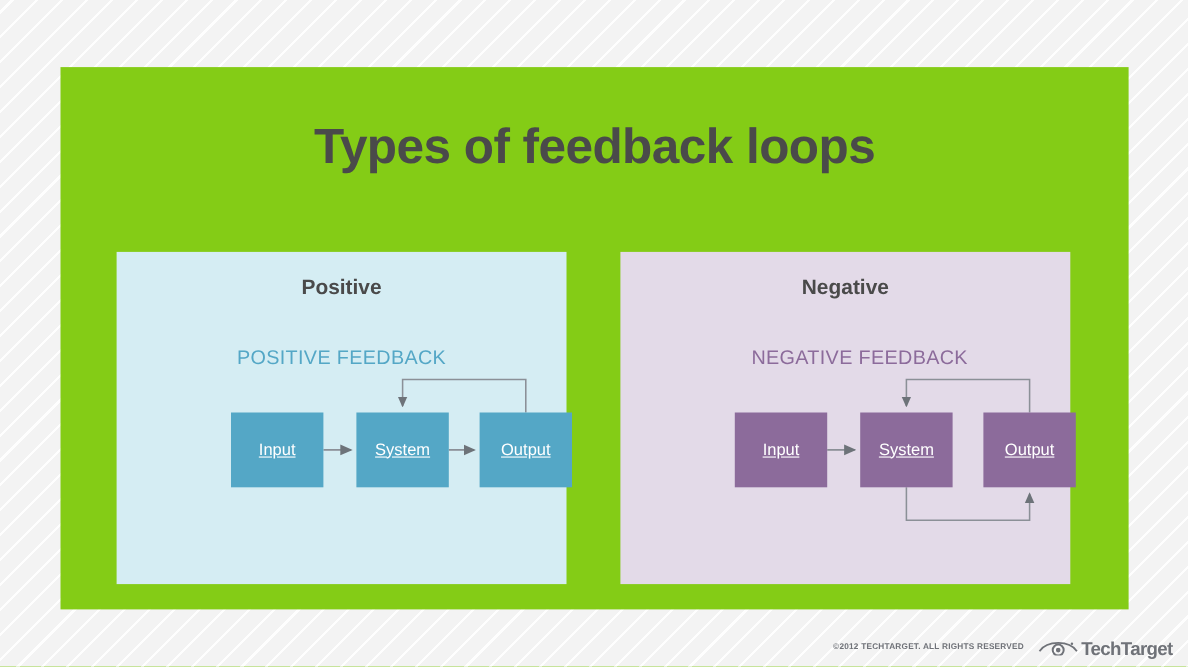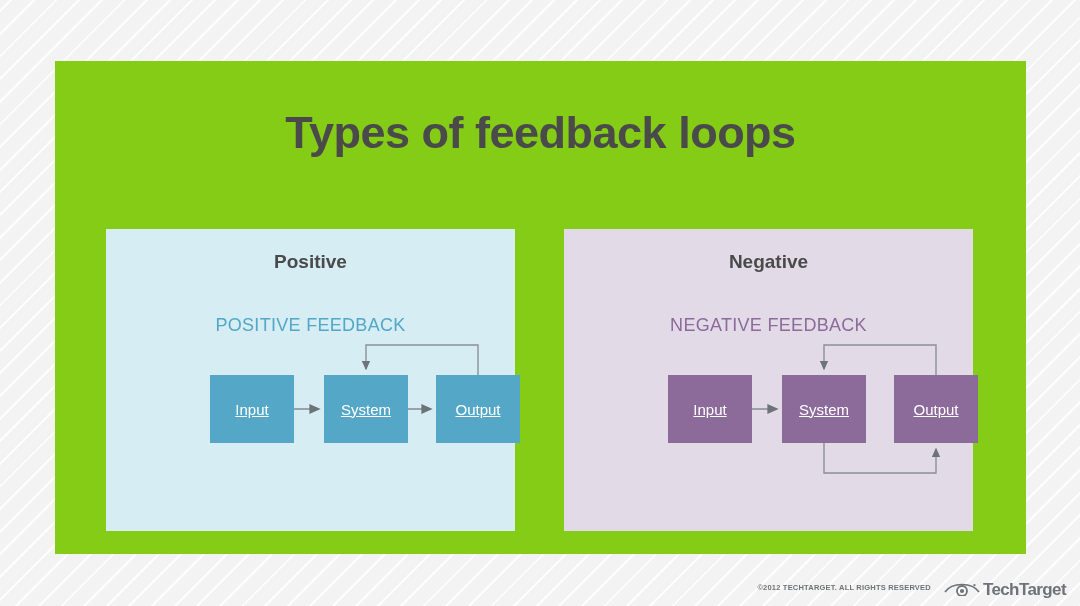--- a/index.html
+++ b/index.html
@@ -77,21 +77,21 @@
     position: absolute;
     top: 86px;
     width: 100%;
     left: 0;
     text-align: center;
     font-size: 18px;
     letter-spacing: 0.3px;
     font-weight: normal;
   }
   #label-positive-feedback { color: #54a7c6; }
-  #label-negative-feedback { color: #8c6b9b; }
+  #label-negative-feedback { color: #8c6b9b; padding-left: 13px; }
 
   .diagram-svg {
     position: absolute;
     left: 0;
     top: 0;
     width: 409px;
     height: 302px;
   }
 
   .node-box {

